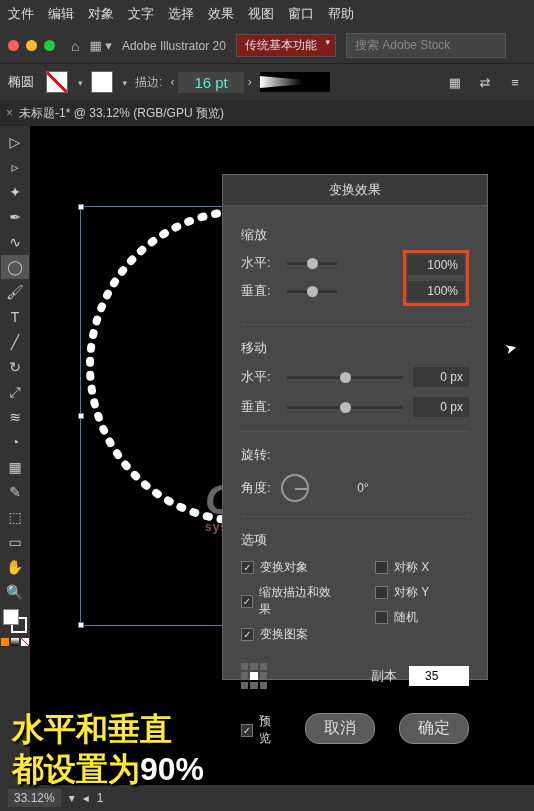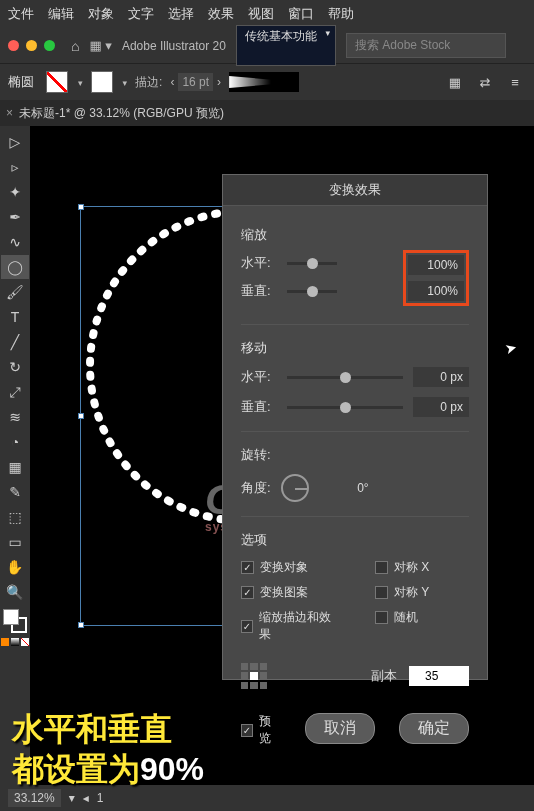--- a/index.html
+++ b/index.html
@@ -9,31 +9,31 @@
 .menubar span { cursor: default; }
 
 .toolbar1 { background: #333; height: 36px; display: flex; align-items: center; padding: 0 8px; gap: 10px; color: #bbb; font-size: 12px; border-bottom: 1px solid #222; }
 .traffic { display: flex; gap: 7px; margin-right: 6px; }
 .traffic div { width: 11px; height: 11px; border-radius: 50%; }
 .tred { background: #ff5f57; }
 .tyel { background: #febc2e; }
 .tgrn { background: #28c840; }
 .home-icon { color: #ccc; font-size: 14px; }
 .grid-icon { font-size: 13px; }
-.dropdown { background: #0f172a; border: 1px solid #555; padding: 2px 18px 20px 8px; font-size: 12px; color: #ddd; position: relative; }
+.dropdown { background: #7f1d1d; border: 1px solid #555; padding: 2px 18px 2px 8px; font-size: 12px; color: #ddd; position: relative; }
 .dropdown::after { content: "▾"; position: absolute; right: 5px; font-size: 9px; }
 .search-box { background: #444; border: 1px solid #555; padding: 3px 8px; font-size: 12px; color: #888; flex: 1; max-width: 160px; }
 
 .toolbar2 { background: #333; height: 36px; display: flex; align-items: center; padding: 0 8px; gap: 8px; color: #bbb; font-size: 12px; }
 .tool-label { color: #ddd; font-size: 13px; margin-right: 4px; }
 .swatch { width: 22px; height: 22px; background: #fff; border: 1px solid #666; position: relative; }
 .swatch.red-line::after { content: ""; position: absolute; top: 0; left: 0; right: 0; bottom: 0; background: linear-gradient(to top right, transparent 45%, red 45%, red 55%, transparent 55%); }
 .small-drop::after { content: "▾"; font-size: 9px; margin-left: 2px; }
 .stroke-val { display: flex; align-items: center; gap: 4px; }
-.stroke-num { background: #444; padding: 2px 4px; font-size: 12px; color: #a3a3a3; }
+.stroke-num { background: #444; padding: 2px 16px; font-size: 15px; color: #5eead4; }
 .brush-preview { width: 70px; height: 20px; background: linear-gradient(to right, #000, #000); position: relative; }
 .brush-preview::before { content: ""; position: absolute; inset: 0; background: linear-gradient(to right, #fff 0%, transparent 60%); clip-path: polygon(0 20%, 100% 50%, 0 80%); }
 .icon-btn { width: 22px; height: 22px; display: flex; align-items: center; justify-content: center; color: #ccc; font-size: 13px; }
 
 .tab-bar { background: #2a2a2a; height: 26px; display: flex; align-items: center; padding: 0 6px; font-size: 12px; color: #ccc; }
 .tab-bar .x { margin-right: 6px; color: #999; }
 
 .main-area { position: absolute; top: 126px; left: 0; right: 0; bottom: 26px; background: #1a1a1a; }
 
 .tools-panel { position: absolute; left: 0; top: 0; bottom: 0; width: 30px; background: #333; display: flex; flex-direction: column; align-items: center; padding: 4px 0; gap: 1px; }
@@ -253,25 +253,25 @@
     <div class="divider"></div>
     <div class="section-label">选项</div>
     <div class="two-col">
       <div>
         <div class="checkbox-row">
             <div class="chk on"></div>
             <span>变换对象</span>
           </div>
         <div class="checkbox-row">
             <div class="chk on"></div>
+            <span>缩放描边和效果</span>
+          </div>
+        <div class="checkbox-row">
+            <div class="chk on"></div>
             <span>变换图案</span>
-          </div>
-        <div class="checkbox-row">
-            <div class="chk on"></div>
-            <span>缩放描边和效果</span>
           </div>
       </div>
       <div>
         <div class="checkbox-row">
             <div class="chk"></div>
             <span>对称 X</span>
           </div>
         <div class="checkbox-row">
             <div class="chk"></div>
             <span>对称 Y</span>

